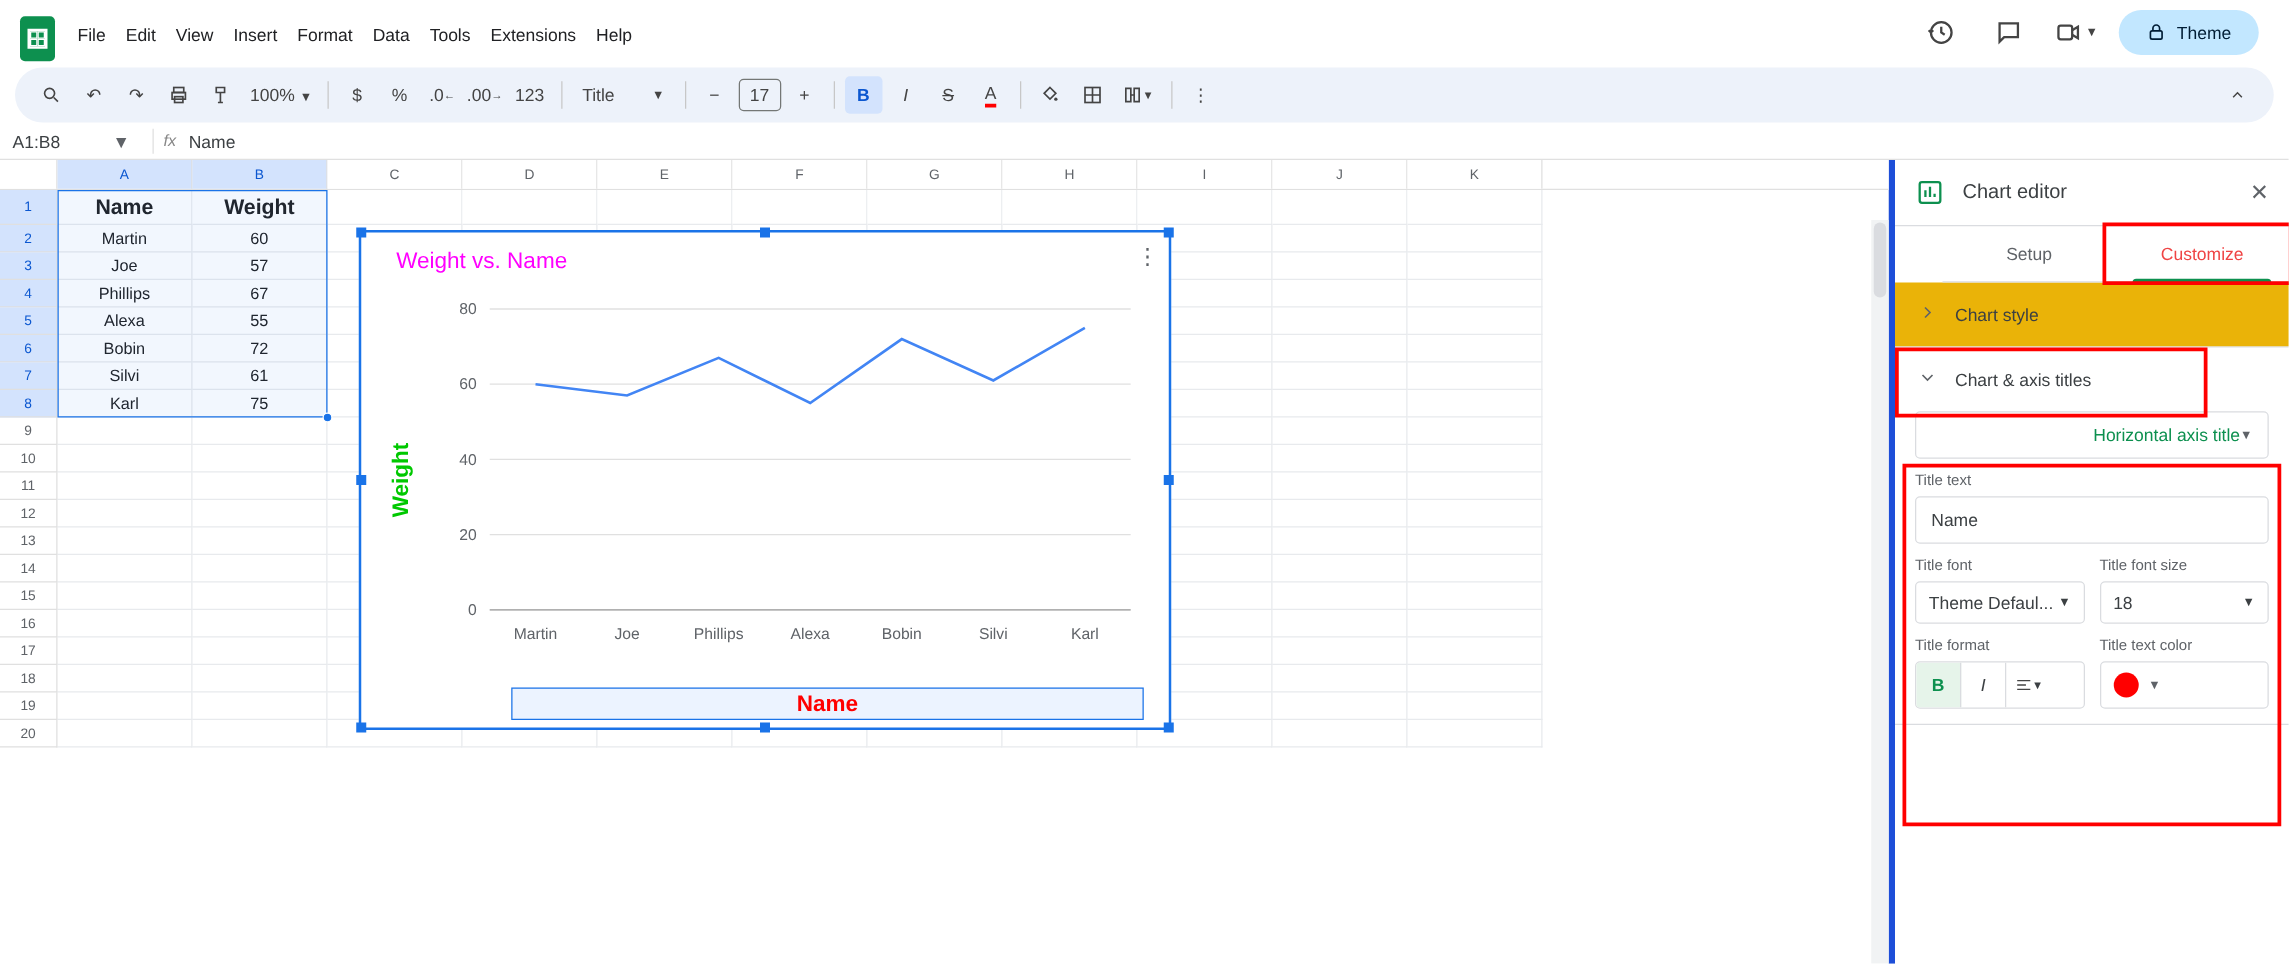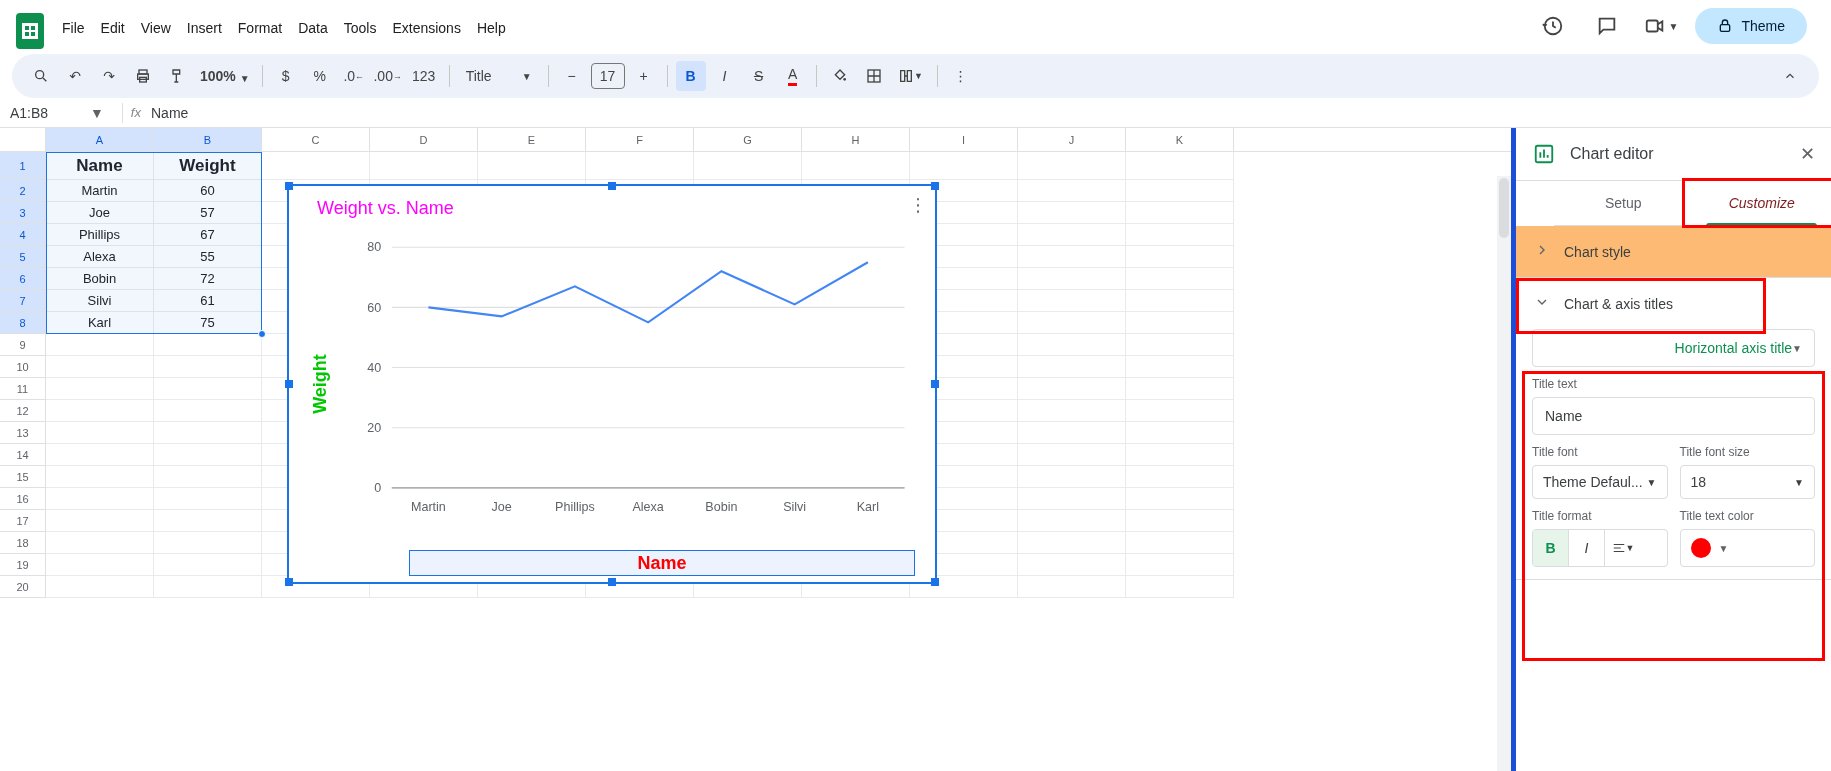--- a/index.html
+++ b/index.html
@@ -17,21 +17,21 @@
   .menu-bar { display: flex; gap: 0; margin-top: 4px; }
   .menu-bar span { font-size: 14px; color: #202124; padding: 4px 8px; border-radius: 4px; cursor: pointer; }
   .header-right { display: flex; align-items: center; gap: 14px; padding-right: 8px; }
   .header-right .icon-btn { width: 40px; height: 40px; display:flex; align-items:center; justify-content:center; color:#444; cursor:pointer; border-radius:50%; }
   .share-btn { background: #c2e7ff; color: #001d35; font-size: 14px; font-weight: 500; border-radius: 40px; padding: 10px 22px; display:flex; align-items:center; gap:8px; cursor:pointer; }
   
   
   .toolbar { margin: 10px 12px 0 12px; background: #edf2fa; border-radius: 24px; height: 44px; display:flex; align-items:center; padding: 0 14px; gap: 4px; color:#444; }
   .toolbar .tb { width: 30px; height: 30px; display:flex; align-items:center; justify-content:center; border-radius:4px; cursor:pointer; font-size:14px; }
   .toolbar .sep { width:1px; height: 22px; background: #c7c7c7; margin: 0 4px; }
-  .zoom { display:flex; align-items:flex-end; gap:4px; font-size: 14px; padding: 0 4px; cursor:pointer;font-weight:bold; }
+  .zoom { display:flex; align-items:flex-end; gap:4px; font-size: 14px; padding: 0 4px; cursor:pointer; }
   .font-select { display:flex; align-items:center; gap: 30px; font-size:14px; padding: 0 8px; cursor:pointer;}
   .font-size-box { border:1px solid #747775; border-radius:4px; width:34px; height:26px; display:flex; align-items:center; justify-content:center; font-size:14px; }
   .tb.active { background:#d3e3fd; color:#0b57d0; }
   .expand-toggle { margin-left:auto; }
   
   
   .namebox-row { display:flex; align-items:center; border-bottom: 1px solid #e0e0e0; height: 30px; padding-left: 10px; font-size:14px; }
   .name-box { width: 70px; color:#3c4043; }
   .name-dd { color:#5f6368; margin: 0 10px; cursor:pointer; }
   .fx { font-style: italic; color:#888; font-size: 13px; margin-right: 10px; }
@@ -73,25 +73,25 @@
   .ticklabel { font-size:12px; fill:#5f6368; }
   
   
   .chart-editor { width: 320px; border-left: 5px solid #1d4ed8; background:#fff; display:flex; flex-direction:column; }
   .ce-header { display:flex; align-items:center; padding: 14px 16px; gap: 14px; border-bottom:1px solid #dadce0; }
   .ce-header .ce-icon { width:24px; height:24px; color:#0d904f; display:flex; align-items:center; justify-content:center; }
   .ce-header .ce-title { font-size:16px; font-weight:400; color:#3c4043; flex:1; }
   .ce-close { color:#5f6368; cursor:pointer; font-size:18px; }
   .ce-tabs { display:flex; border-bottom:1px solid #dadce0; }
   .ce-tab { flex:1; text-align:center; padding: 14px 0; font-size:14px; color:#5f6368; cursor:pointer; position:relative; }
-  .ce-tab.active { color:#7f1d1d; font-weight:500;font-style:italic; }
+  .ce-tab.active { color:#ef4444; font-weight:500; }
   .ce-tab.active::after { content:''; position:absolute; bottom:-1px; left:10%; right:10%; height:3px; background:#0d904f; border-radius:3px 3px 0 0;}
   .ce-section { border-bottom: 1px solid #dadce0; }
   .ce-section-head { display:flex; align-items:center; padding: 16px 18px; gap:14px; font-size:14px; color:#3c4043; cursor:pointer; }
-  .ce-section-head.collapsed { background:#fdba74; }
+  .ce-section-head.collapsed { background:#eab308; }
   .ce-body { padding: 0 16px 12px 16px; }
   .ce-select { border:1px solid #dadce0; border-radius:4px; padding: 10px 12px; display:flex; align-items:center; justify-content:flex-end; font-size:14px; color:#0d904f; font-weight:500; cursor:pointer; margin-bottom: 6px;}
   .ce-input { border:1px solid #dadce0; border-radius:4px; padding: 10px 12px; width:100%; font-size:14px; color:#3c4043; }
   .label-sm { font-size:12px; color:#5f6368; margin: 10px 0 6px 0; }
   .ce-row { display:flex; gap:12px; }
   .ce-col { flex:1; }
   .dropdown { border:1px solid #dadce0; border-radius:4px; padding: 8px 10px; display:flex; align-items:center; justify-content:space-between; font-size:14px; color:#3c4043; cursor:pointer;}
   .format-btns { display:flex; border:1px solid #dadce0; border-radius:4px; overflow:hidden; }
   .format-btns .fb { width:36px; height:36px; display:flex; align-items:center; justify-content:center; border-right:1px solid #dadce0; cursor:pointer; font-size:14px;}
   .format-btns .fb:last-child { border-right:none; }

